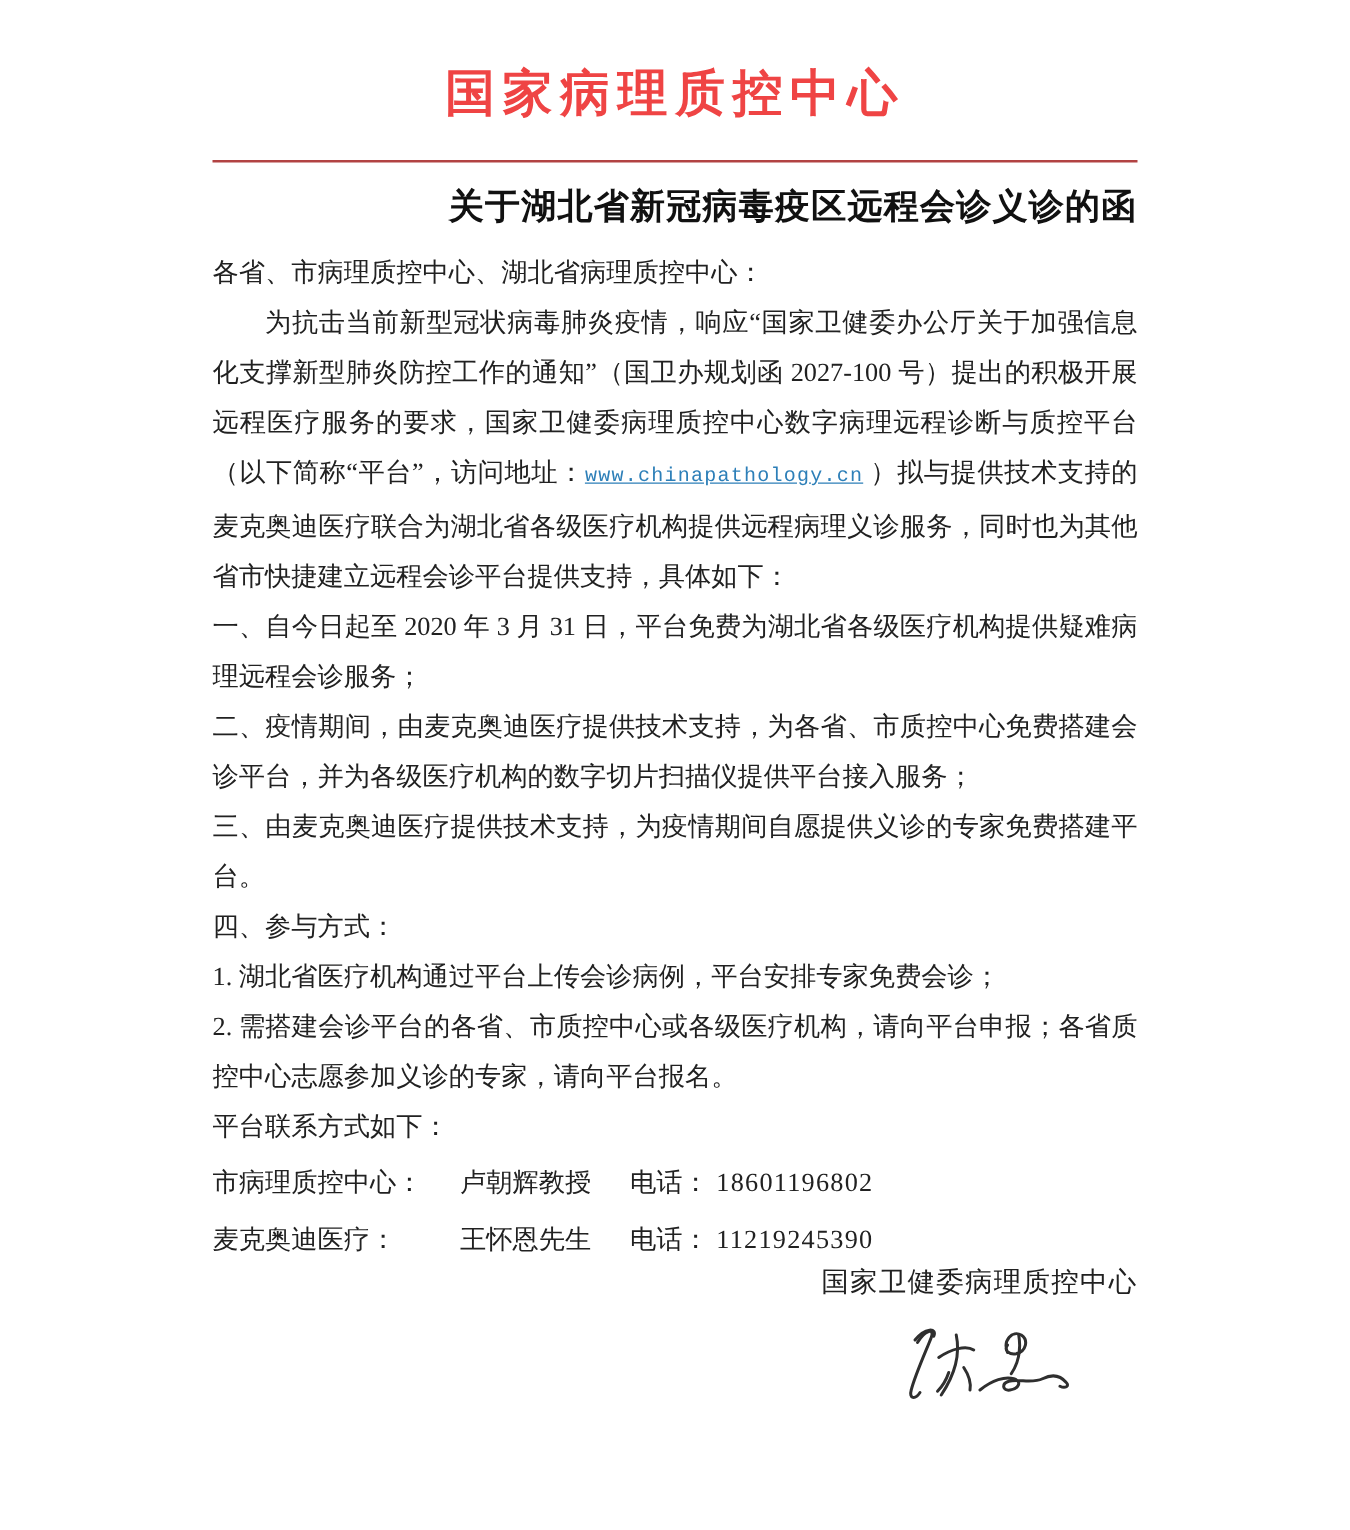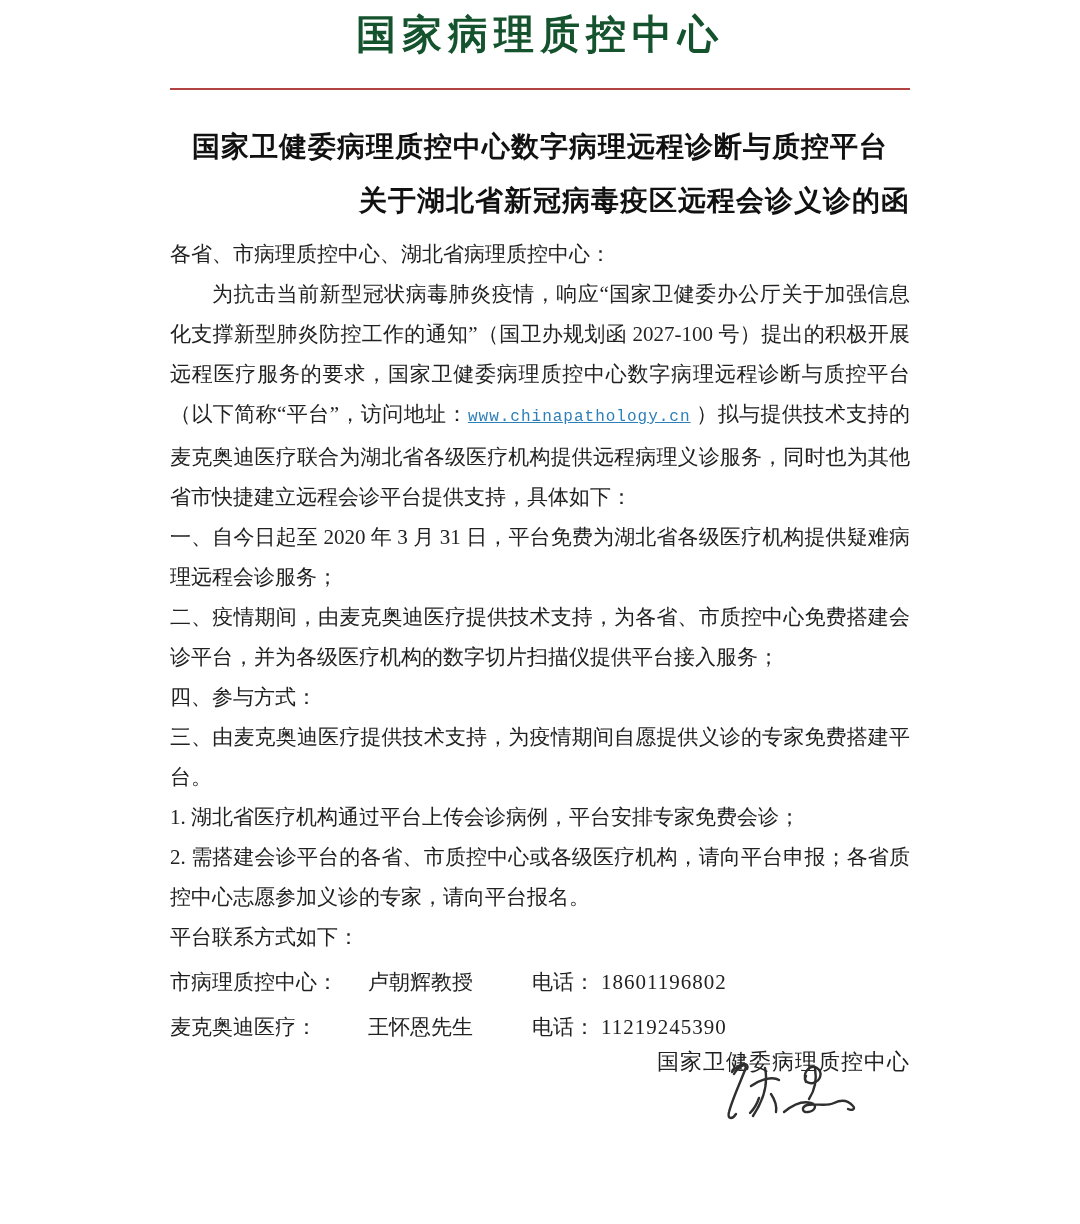--- a/index.html
+++ b/index.html
@@ -18,22 +18,23 @@
     padding: 10px 170px 12px 170px;
     background: #ffffff;
   }
   
   .org-name {
     text-align: center;
     font-size: 40px;
     line-height: 50px;
     font-weight: bold;
     letter-spacing: 6px;
-    color: #14532d;
+    color: #ef4444;
     font-family: "Liberation Serif", "DejaVu Serif", serif;
+    margin-top: 40px;
   }
   .rule {
     margin-top: 28px;
     height: 2px;
     background: #b24343;
     border: none;
   }
   
   .doc-title {
     text-align: center;
@@ -64,21 +65,21 @@
     font-family: "Liberation Mono", "DejaVu Sans Mono", monospace;
     font-size: 16px;
     letter-spacing: 1px;
     word-break: break-all;
   }
   
   .contact-heading { margin-top: 44px; }
   .contact-row { margin-top: 5px; display: flex; }
   .contact-org   { width: 198px; }
   .contact-person{ width: 132px; }
-  .contact-phone-label { margin-left: 32px; font-family: Liberation Serif, serif; }
+  .contact-phone-label { margin-left: 4px; font-family: Liberation Serif, serif; }
   .contact-phone { margin-left: 6px; letter-spacing: 1px; }
   
   .signature-svg {
     position: absolute;
     top: 1052px;
     left: 718px;
     width: 150px;
     height: 84px;
   }
   .sign-org {
@@ -96,32 +97,31 @@
   }
 </style>
 </head>
 <body>
 
 <div class="page">
 
   <div class="org-name">国家病理质控中心</div>
   <div class="rule"></div>
 
-  <div class="doc-title line1">国家卫健委病理质控中心数字病理远程诊断与质控平台</div>
   <div class="doc-title line2">关于湖北省新冠病毒疫区远程会诊义诊的函</div>
 
   <div class="content">
     <p class="salutation">各省、市病理质控中心、湖北省病理质控中心：</p>
 
     <p class="indent"><span>为抗击当前新型冠状病毒肺炎疫情，响应“国家卫健委办公厅关于加强信息化支撑新型肺炎防控工作的通知”（国卫办规划函 2027-100 号）提出的积极开展远程医疗服务的要求，国家卫健委病理质控中心数字病理远程诊断与质控平台（以下简称“平台”，访问地址：</span><a class="doc-link" href="www.chinapathology.cn">www.chinapathology.cn</a><span> ）拟与提供技术支持的麦克奥迪医疗联合为湖北省各级医疗机构提供远程病理义诊服务，同时也为其他省市快捷建立远程会诊平台提供支持，具体如下：</span></p>
 
     <p class="list-item">一、自今日起至 2020 年 3 月 31 日，平台免费为湖北省各级医疗机构提供疑难病理远程会诊服务；</p>
     <p class="list-item">二、疫情期间，由麦克奥迪医疗提供技术支持，为各省、市质控中心免费搭建会诊平台，并为各级医疗机构的数字切片扫描仪提供平台接入服务；</p>
+    <p class="list-item">三、由麦克奥迪医疗提供技术支持，为疫情期间自愿提供义诊的专家免费搭建平台。</p>
     <p class="list-item">四、参与方式：</p>
-    <p class="list-item">三、由麦克奥迪医疗提供技术支持，为疫情期间自愿提供义诊的专家免费搭建平台。</p>
     <p class="list-item">1. 湖北省医疗机构通过平台上传会诊病例，平台安排专家免费会诊；</p>
     <p class="list-item">2. 需搭建会诊平台的各省、市质控中心或各级医疗机构，请向平台申报；各省质控中心志愿参加义诊的专家，请向平台报名。</p>
 
     <p class="contact-heading">平台联系方式如下：</p>
 
     <div class="contact-row">
       <span class="contact-org">市病理质控中心：</span>
       <span class="contact-person">卢朝辉教授</span>
       <span class="contact-phone-label">电话：</span>
       <span class="contact-phone">18601196802</span>

